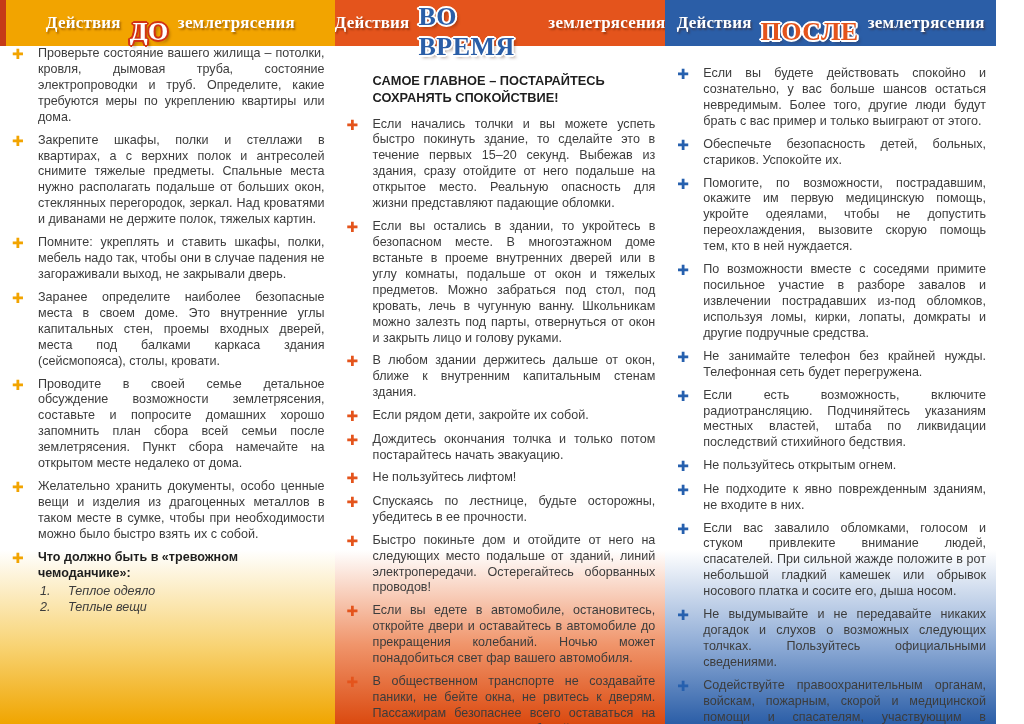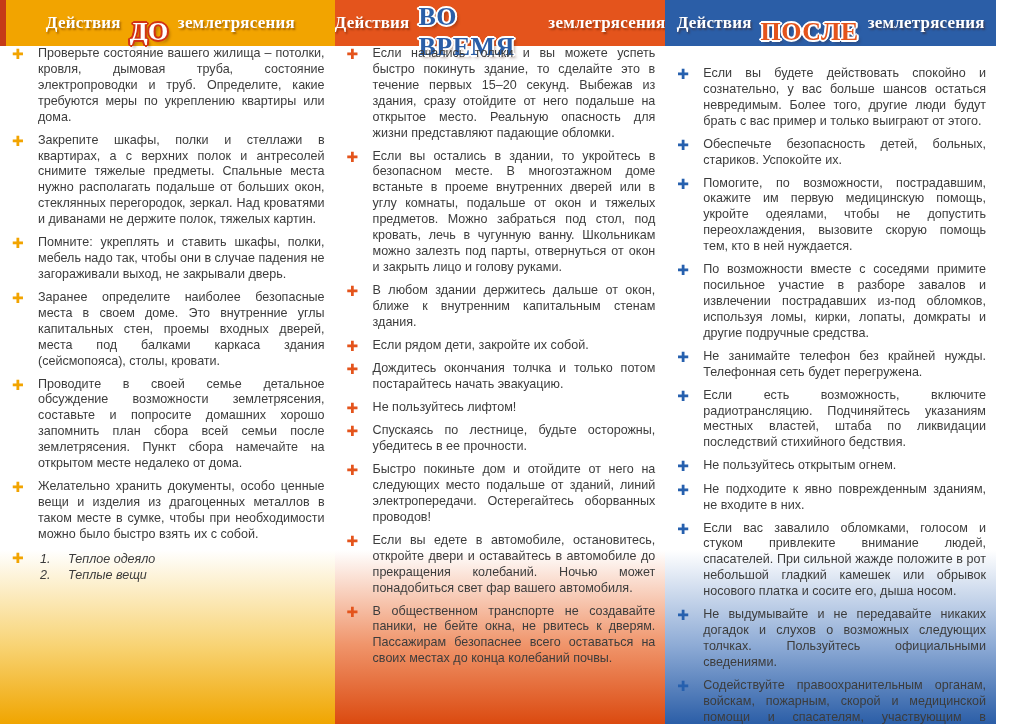--- a/index.html
+++ b/index.html
@@ -94,20 +94,21 @@
         <span class="plus">✚</span>
         <p class="btext">Проводите в своей семье детальное обсуждение возможности землетрясения, составьте и попросите домашних хорошо запомнить план сбора всей семьи после землетрясения. Пункт сбора намечайте на открытом месте недалеко от дома.</p>
       </div>
       <div class="bullet">
         <span class="plus">✚</span>
         <p class="btext">Желательно хранить документы, особо ценные вещи и изделия из драгоценных металлов в таком месте в сумке, чтобы при необходимости можно было быстро взять их с собой.</p>
       </div>
       <div class="bullet">
         <span class="plus">✚</span>
         <div class="btext">
+          <p class="chk-title">Что должно быть в «тревожном чемоданчике»:</p>
           <div class="chk-list">
             <div class="chk-item">
               <span class="chk-num">1.</span>
               <span>Теплое одеяло</span>
             </div>
             <div class="chk-item">
               <span class="chk-num">2.</span>
               <span>Теплые вещи</span>
             </div>
 
@@ -117,20 +118,21 @@
     </div>
   </section>
 
   <section class="col" data-col="1" style="--header-bg: #E4541C; --accent-fill: #2B5EA7; --accent-outline: #FFFFFF; --bullet-color: #E4541C; --grad-mid: #F0956B; --grad-bottom: #DB4A10;">
     <header class="hdr">
       <span class="hword">Действия</span>
       <span class="haccent">ВО ВРЕМЯ</span>
       <span class="hword">землетрясения</span>
     </header>
     <div class="body">
+      <p class="intro-caps">САМОЕ ГЛАВНОЕ – ПОСТАРАЙТЕСЬ СОХРАНЯТЬ СПОКОЙСТВИЕ!</p>
 
       <div class="bullet">
         <span class="plus">✚</span>
         <p class="btext">Если начались толчки и вы можете успеть быстро покинуть здание, то сделайте это в течение первых 15–20 секунд. Выбежав из здания, сразу отойдите от него подальше на открытое место. Реальную опасность для жизни представляют падающие обломки.</p>
       </div>
       <div class="bullet">
         <span class="plus">✚</span>
         <p class="btext">Если вы остались в здании, то укройтесь в безопасном месте. В многоэтажном доме встаньте в проеме внутренних дверей или в углу комнаты, подальше от окон и тяжелых предметов. Можно забраться под стол, под кровать, лечь в чугунную ванну. Школьникам можно залезть под парты, отвернуться от окон и закрыть лицо и голову руками.</p>
       </div>
       <div class="bullet">

